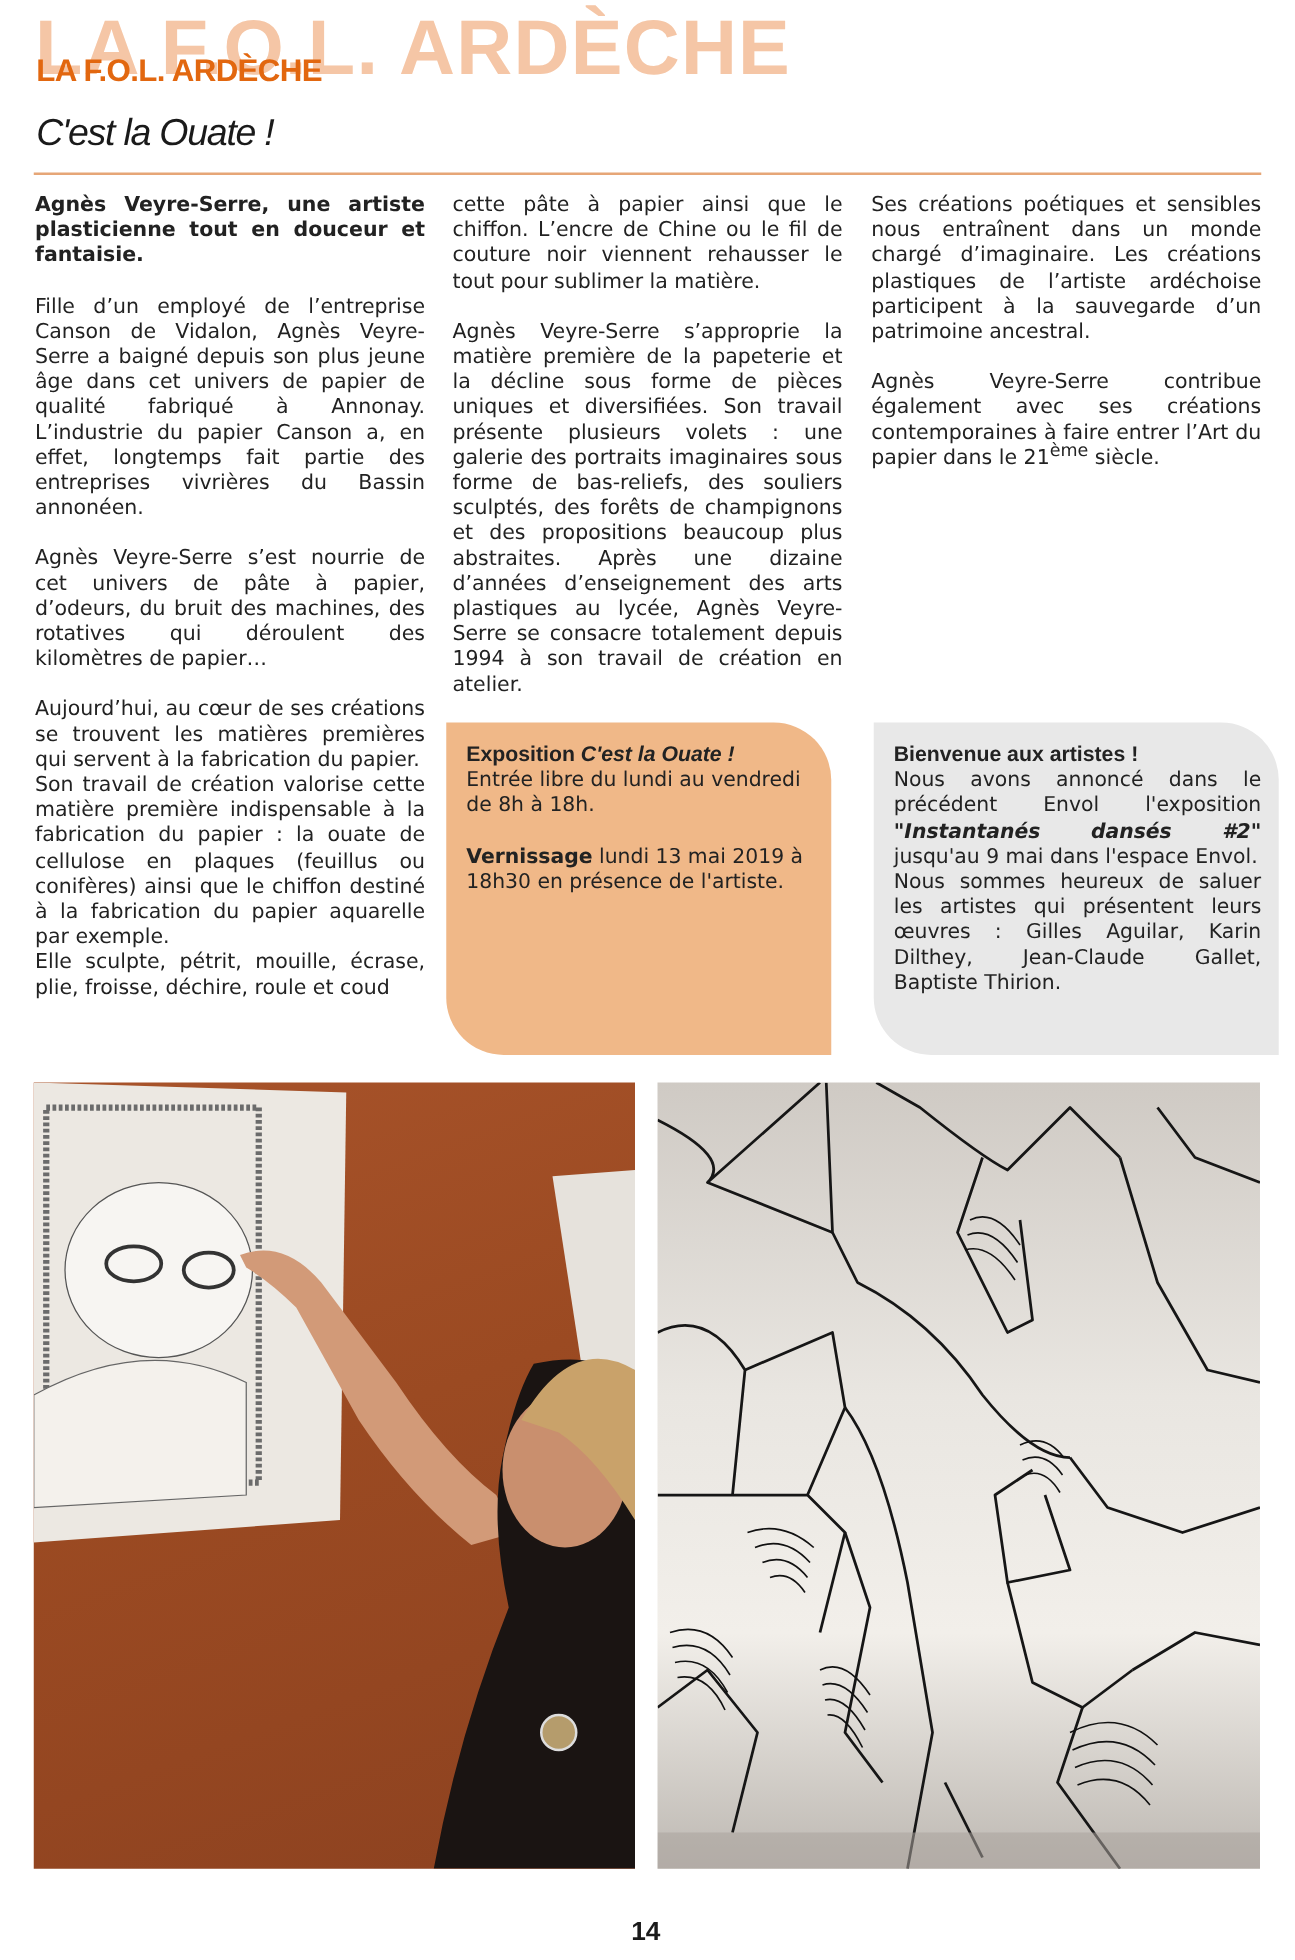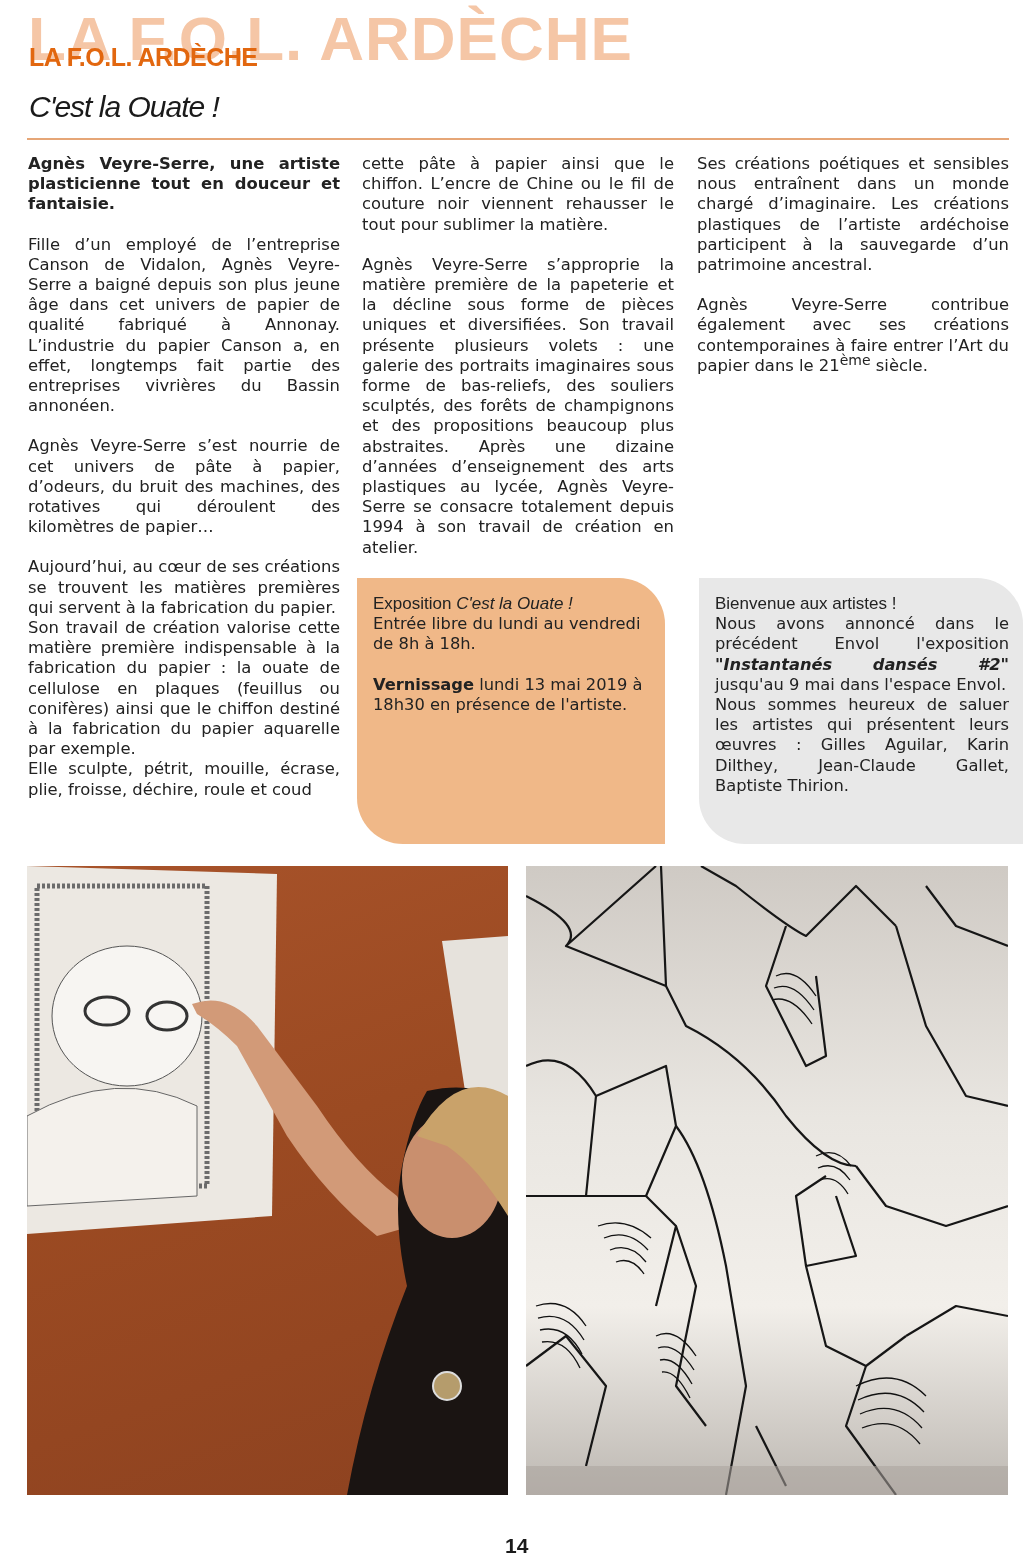--- a/index.html
+++ b/index.html
@@ -23,21 +23,21 @@
   .col2 { left: 362px; }
   .col3 { left: 697px; }
   .lead { font-weight: bold; }
   sup { font-size: 14px; line-height: 0; }
 
   .box { top: 578px; width: 278px; height: 250px; padding: 16px 14px 0 16px;
     font-size: 16.3px; line-height: 20.2px; border-radius: 0 46px 0 46px; }
   .box p { margin: 0 0 20px 0; }
   .box-expo { left: 357px; background: #f0b888; }
   .box-welcome { left: 699px; background: #e8e8e8; width: 294px; text-align: justify; }
-  .box-title { font-family: "Liberation Sans", sans-serif; font-weight: normal; font-size: 17px; }
+  .box-title { font-family: "Liberation Sans", sans-serif; font-weight: bold; font-size: 17px; }
 
   .photo { top: 866px; height: 629px; overflow: hidden; }
   .photo-left { left: 27px; width: 481px; background: linear-gradient(160deg, #a8532a 0%, #9b4a22 45%, #8d4220 100%); }
   .photo-right { left: 526px; width: 482px; background: linear-gradient(180deg, #cfcac4 0%, #e9e6e1 40%, #f2efea 70%, #bdb8b2 100%); }
 
   .footer-left { left: 8px; top: 1582px; font-family: "Liberation Sans", sans-serif; font-size: 21px; color: #3b82f6; white-space: nowrap; }
   .page-number { left: 505px; top: 1534px; font-family: "Liberation Sans", sans-serif; font-weight: bold; font-size: 21px; color: #1a1a1a; }
 </style>
 </head>
 <body>

